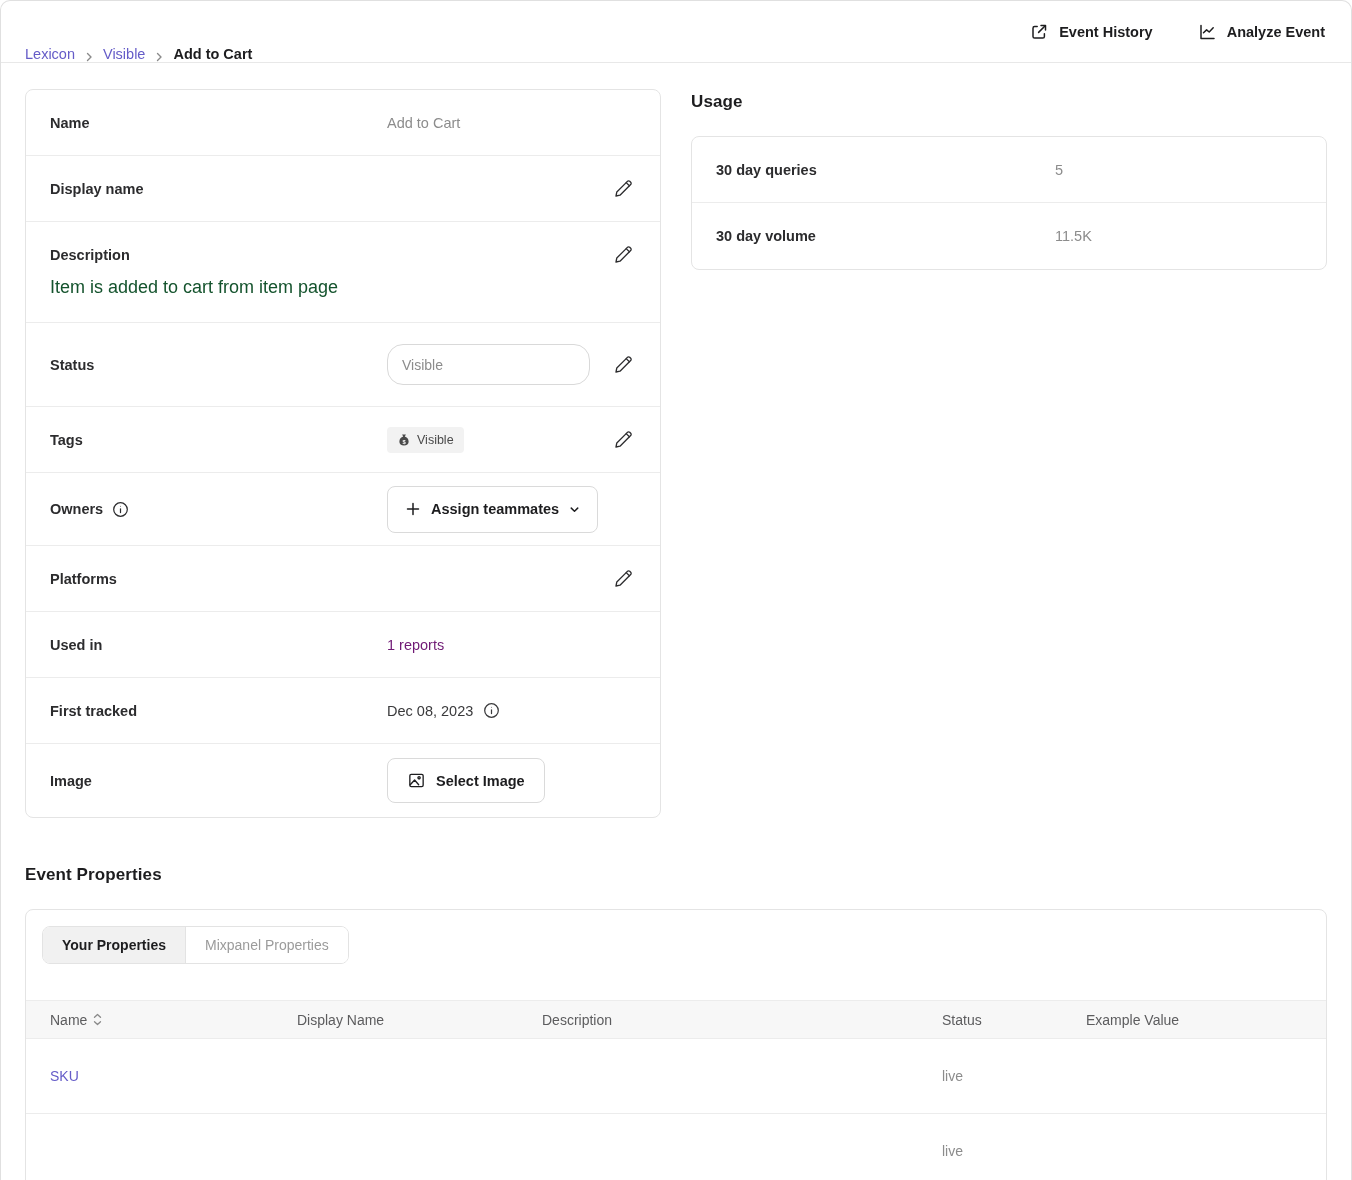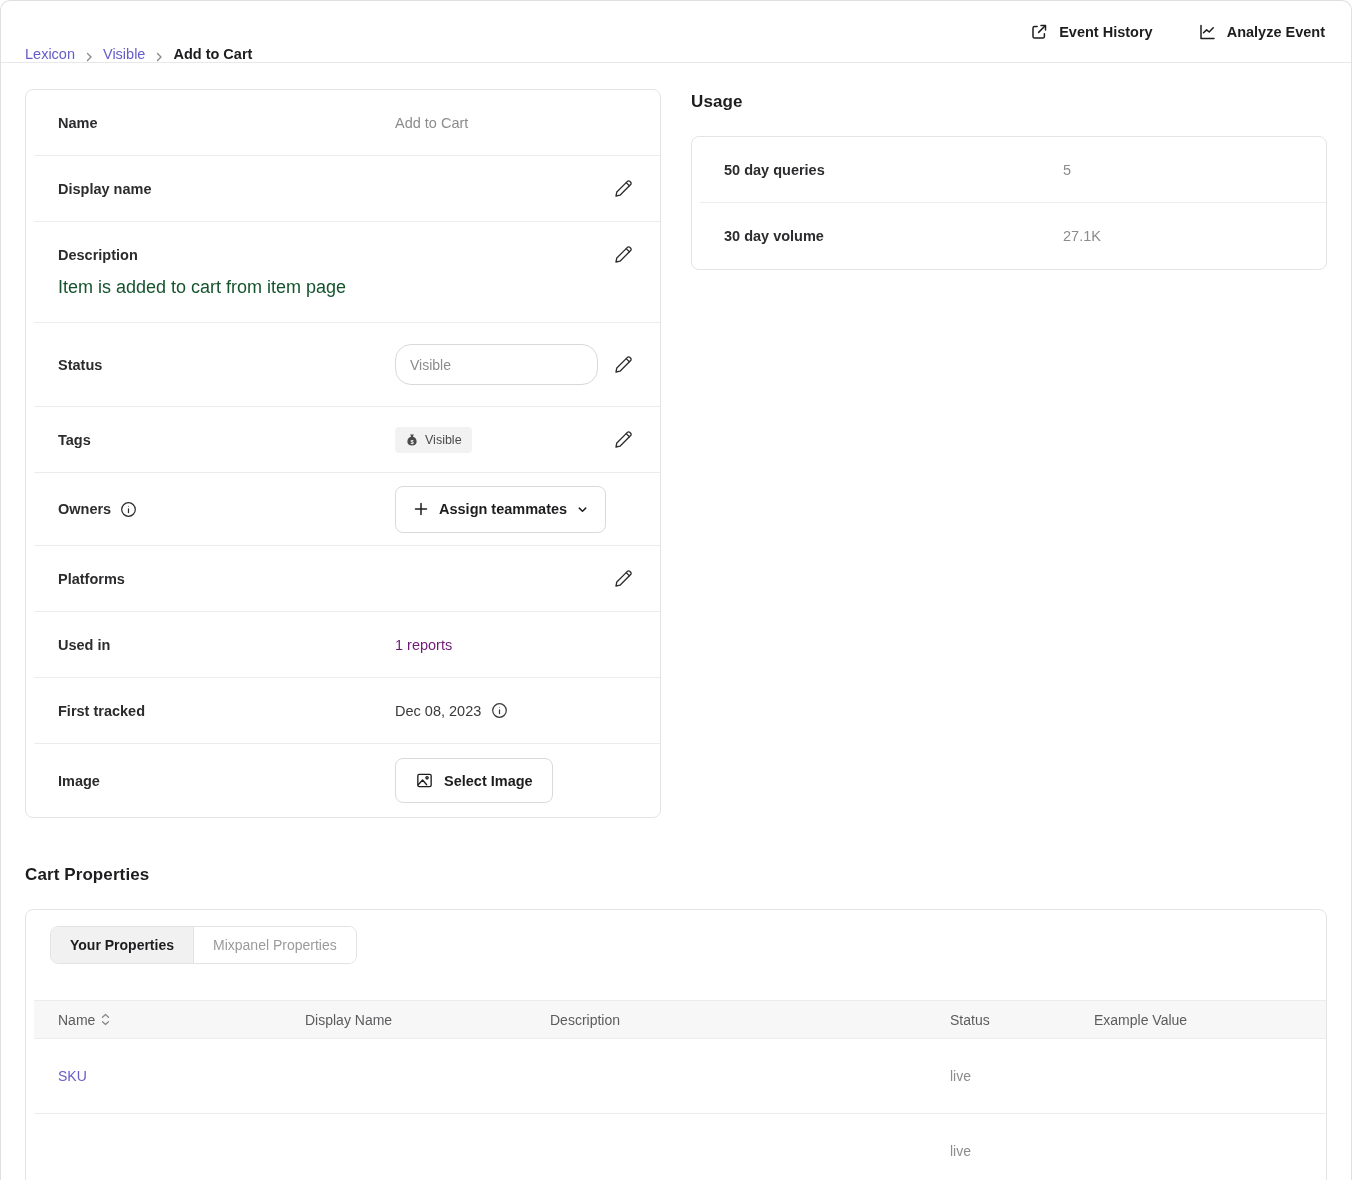--- a/index.html
+++ b/index.html
@@ -46,21 +46,20 @@
     display: grid;
     grid-template-columns: 636px 1fr;
     column-gap: 30px;
     align-items: start;
   }
   .section-title { font-size: 17px; font-weight: 700; line-height: 26px; margin-bottom: 21px; letter-spacing: .1px; }
   .card {
     border: 1px solid #e4e4e4;
     border-radius: 8px;
     background: #fff;
-    padding-left: 8px;
   }
 
   
   .d-row {
     display: flex; align-items: center;
     min-height: 66px;
     padding: 0 24px;
     border-bottom: 1px solid #ececec;
   }
   .d-row:last-child { border-bottom: none; }
@@ -323,34 +322,34 @@
             </button>
           </div>
 
         </div>
       </div>
 
       <div>
         <div class="section-title">Usage</div>
         <div class="card">
           <div class="d-row">
-            <div class="d-label u-label">50 day queries</div>
+            <div class="d-label u-label">30 day queries</div>
             <div class="d-value">5</div>
           </div>
           <div class="d-row">
             <div class="d-label u-label">30 day volume</div>
-            <div class="d-value">27.1K</div>
+            <div class="d-value">11.5K</div>
           </div>
         </div>
       </div>
 
     </div>
 
     <div class="ep-section">
-      <div class="section-title">Cart Properties</div>
+      <div class="section-title">Event Properties</div>
       <div class="card ep-card">
 
         <div class="tab-group">
           <button class="tab active">Your Properties</button>
           <button class="tab">Mixpanel Properties</button>
         </div>
 
         <table class="prop-table">
           <colgroup>
             <col style="width:271px">

